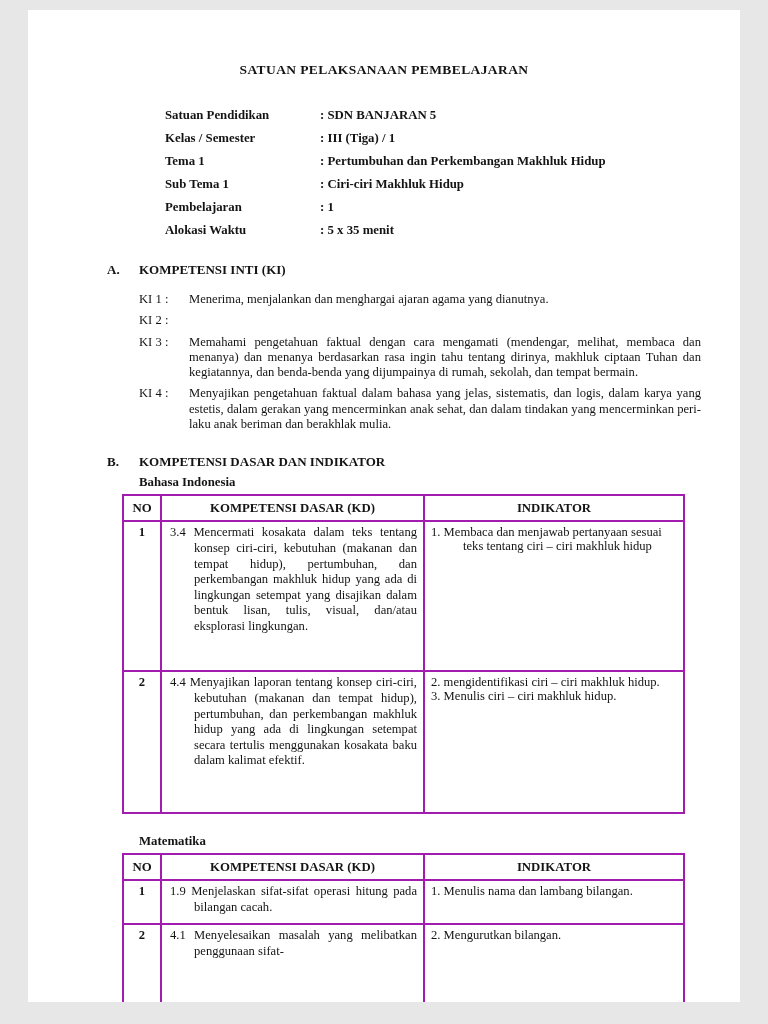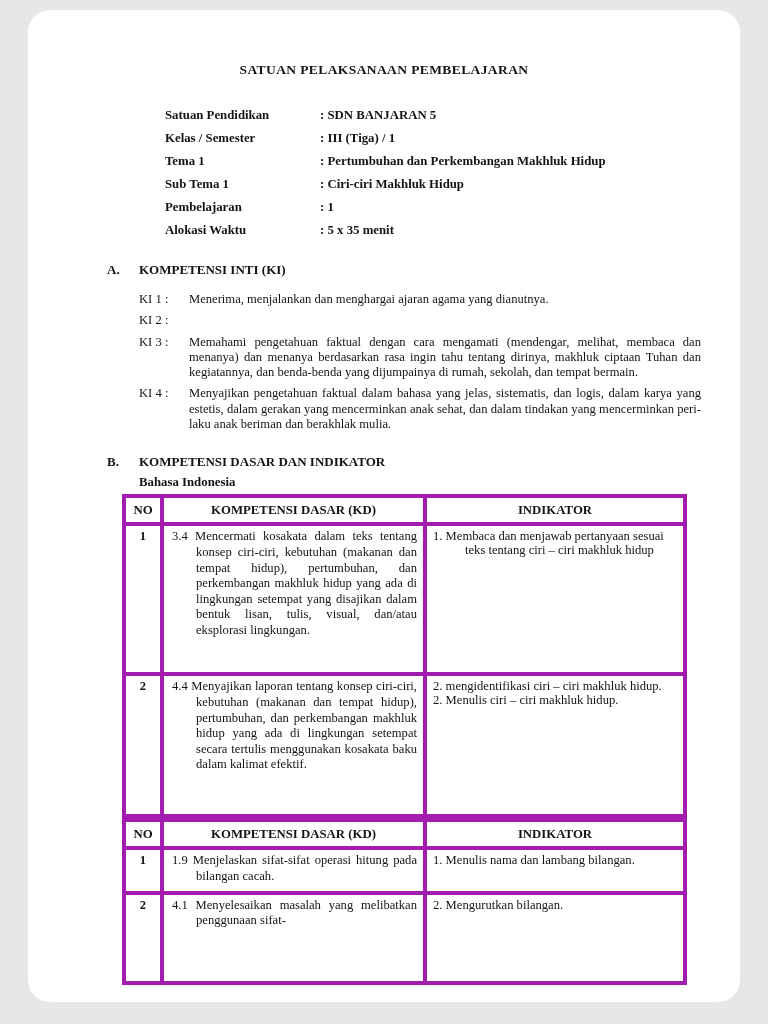--- a/index.html
+++ b/index.html
@@ -9,21 +9,20 @@
     font-family:"Liberation Serif","DejaVu Serif",serif;
     color:#141414;
     overflow:hidden;
   }
   .page {
     width:712px; height:992px;
     margin:10px auto 0;
     background:#ffffff;
     overflow:hidden;
     position:relative;
-    border-radius:22px;
   }
   .doc-title {
     padding-top:52px;
     text-align:center;
     font-weight:700;
     font-size:13.5px;
     letter-spacing:.4px;
   }
   .info-block { margin:26px 0 0 137px; }
   .info-row { display:flex; font-weight:700; font-size:12.8px; line-height:23px; }
@@ -44,21 +43,21 @@
   .subject-label { font-weight:700; font-size:12.8px; margin:5px 0 4px 32px; }
   .subject-label.second { margin-top:20px; }
 
   .kd-table {
     border-collapse:collapse;
     margin-left:15px;
     width:561px;
     table-layout:fixed;
     font-size:12.6px;
   }
-  .kd-table th, .kd-table td { border:4px solid #a21caf; vertical-align:top;margin-top:44px; }
+  .kd-table th, .kd-table td { border:2px solid #a21caf; vertical-align:top;margin-top:44px; }
   .col-no { width:38px; } .col-kd { width:263px; } .col-ind { width:260px; }
   .kd-table th { font-size:12.8px; padding:5px 2px 4px; text-align:center; font-weight:700; }
   td.no-cell { text-align:center; font-weight:700; padding-top:3px; }
   td.kd-cell { padding:3px 6px 6px 8px; }
   td.ind-cell { padding:3px 5px 6px 6px; }
   .kd-text { padding-left:24px; text-indent:-24px; text-align:justify; line-height:15.6px; }
   .ind-item { padding-left:32px; text-indent:-32px; line-height:14px; }
   .t1-row1 td { height:150px; }
   .t1-row2 td { height:142px; }
   .t2-row1 td { height:44px; }
@@ -154,26 +153,27 @@
               <div class="ind-item">1. Membaca dan menjawab pertanyaan sesuai teks tentang ciri – ciri makhluk hidup</div>
             </td>
           </tr>
           <tr class="t1-row2">
             <td class="no-cell">2</td>
             <td class="kd-cell">
               <div class="kd-text">4.4 Menyajikan laporan tentang konsep ciri-ciri, kebutuhan (makanan dan tempat hidup), pertumbuhan, dan perkembangan makhluk hidup yang ada di lingkungan setempat secara tertulis menggunakan kosakata baku dalam kalimat efektif.</div>
             </td>
             <td class="ind-cell">
               <div class="ind-item">2. mengidentifikasi ciri – ciri makhluk hidup.</div>
-              <div class="ind-item">2. Menulis ciri – ciri makhluk hidup.</div>
+              <div class="ind-item">3. Menulis ciri – ciri makhluk hidup.</div>
             </td>
           </tr>
         </tbody>
       </table>
 
+      <div class="subject-label second">Matematika</div>
 
       <table class="kd-table">
         <colgroup>
             <col class="col-no">
             <col class="col-kd">
             <col class="col-ind">
           </colgroup>
         <thead>
           <tr>
             <th>NO</th>

